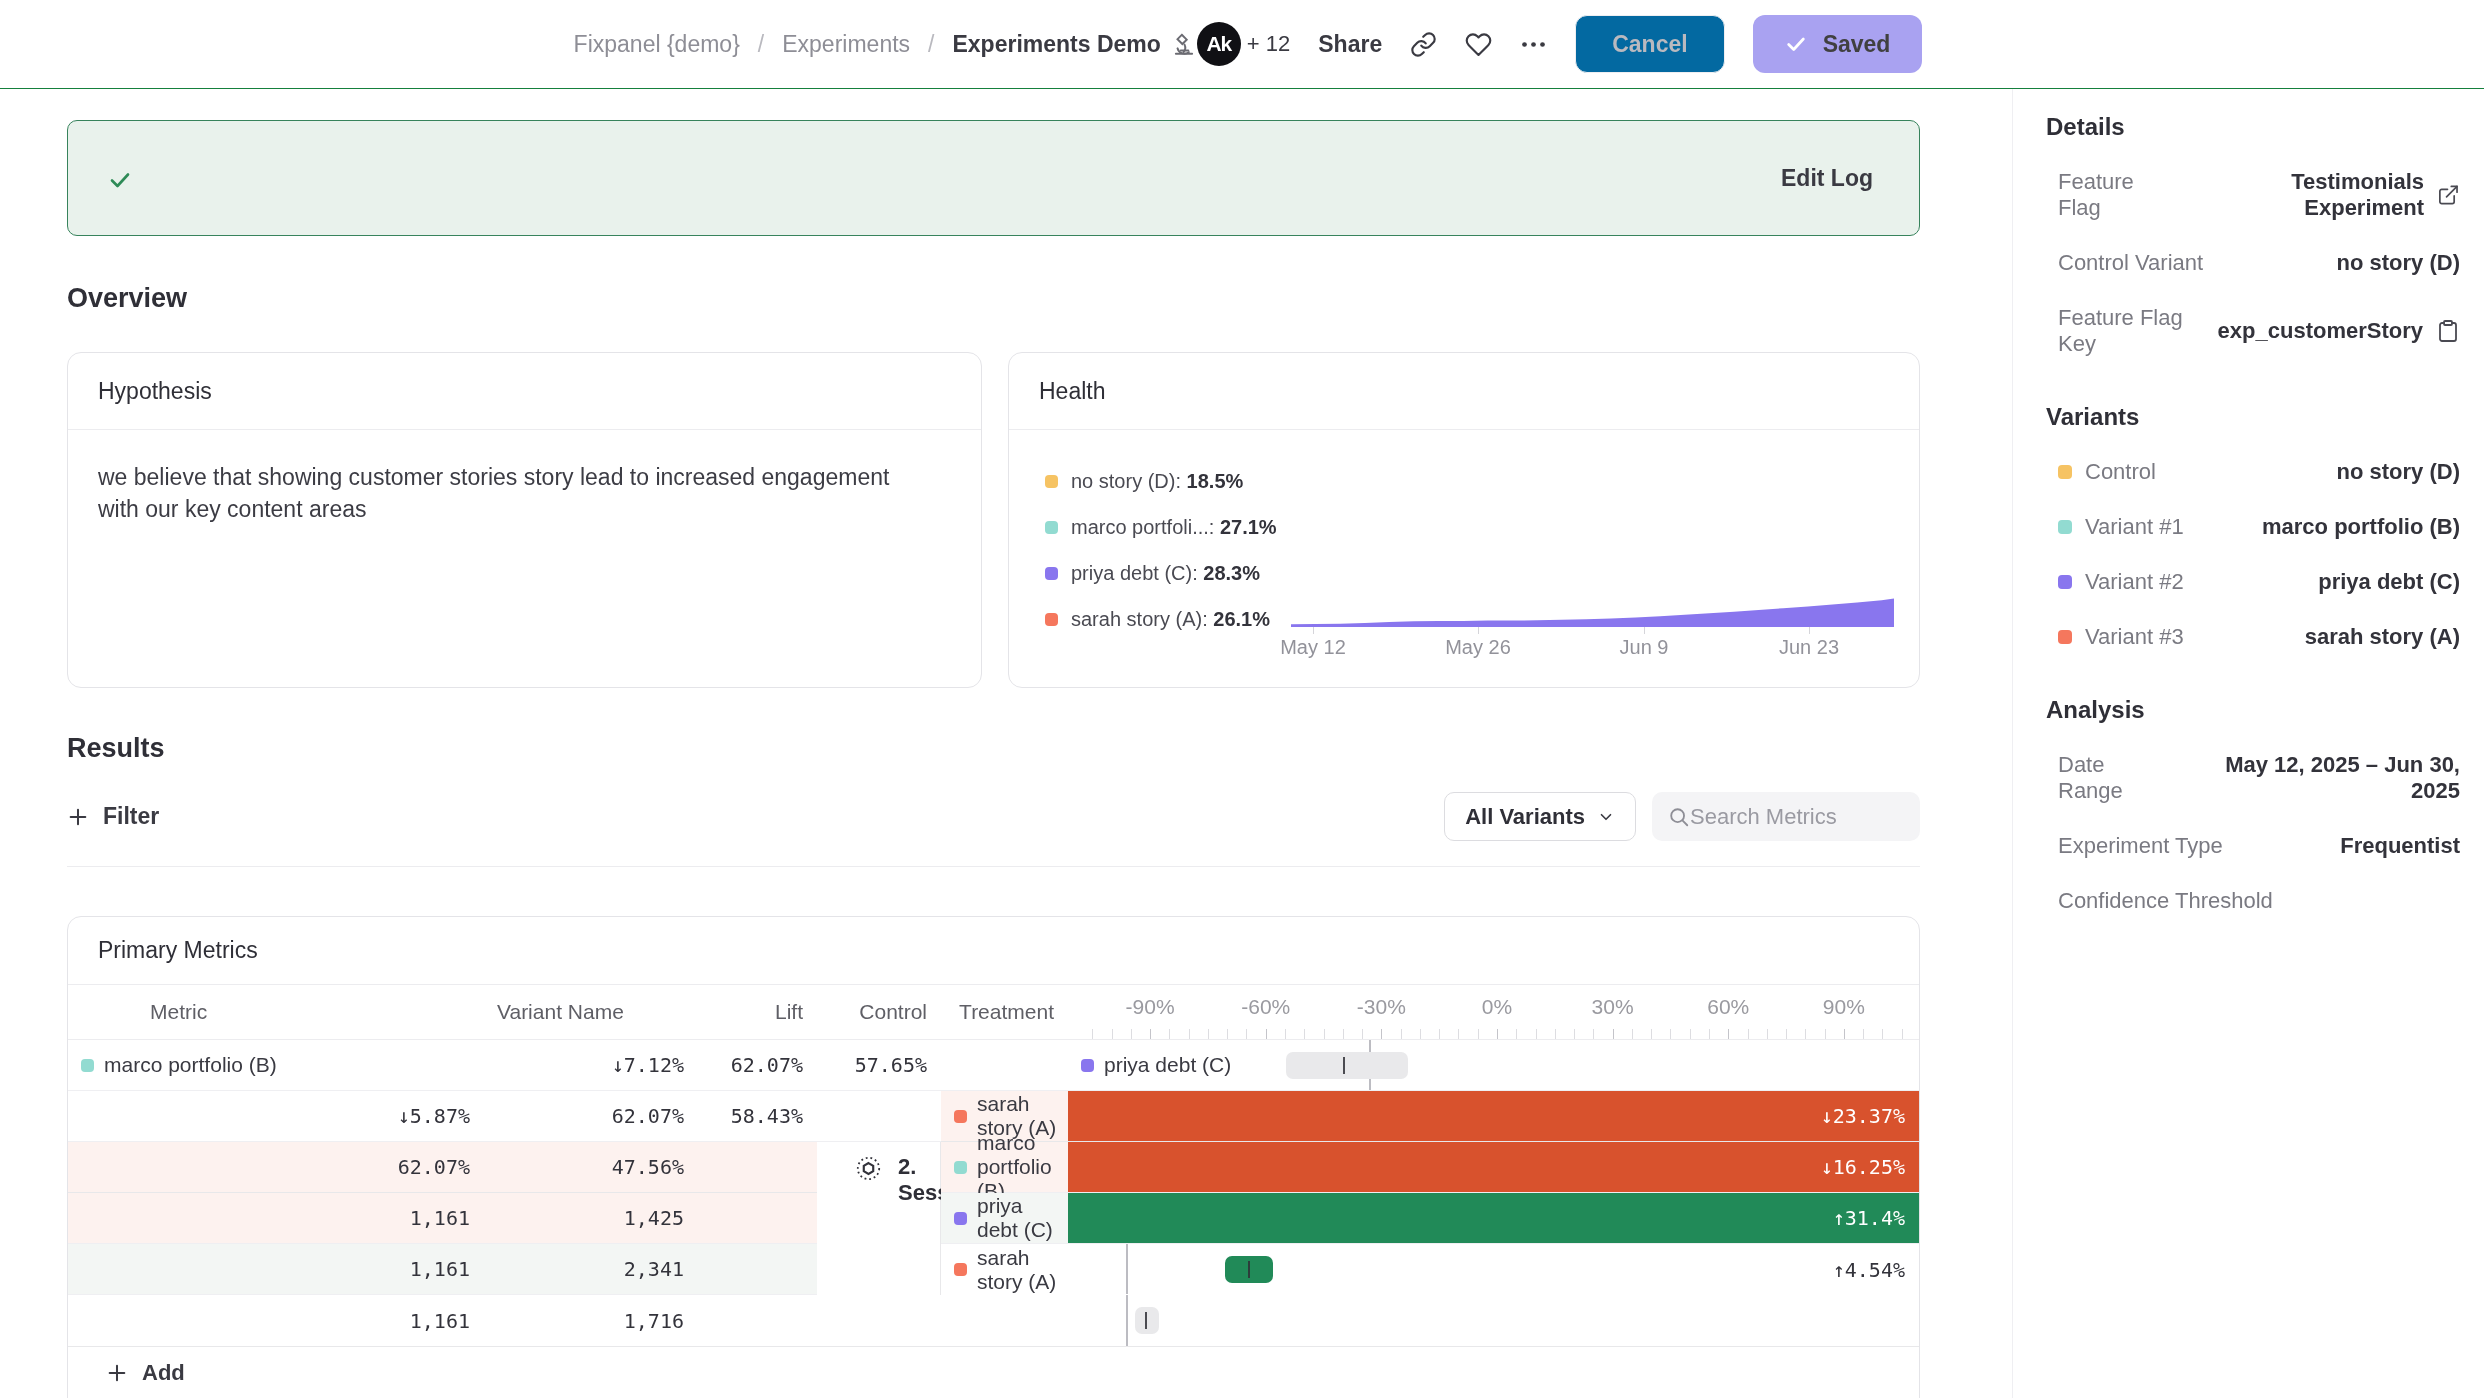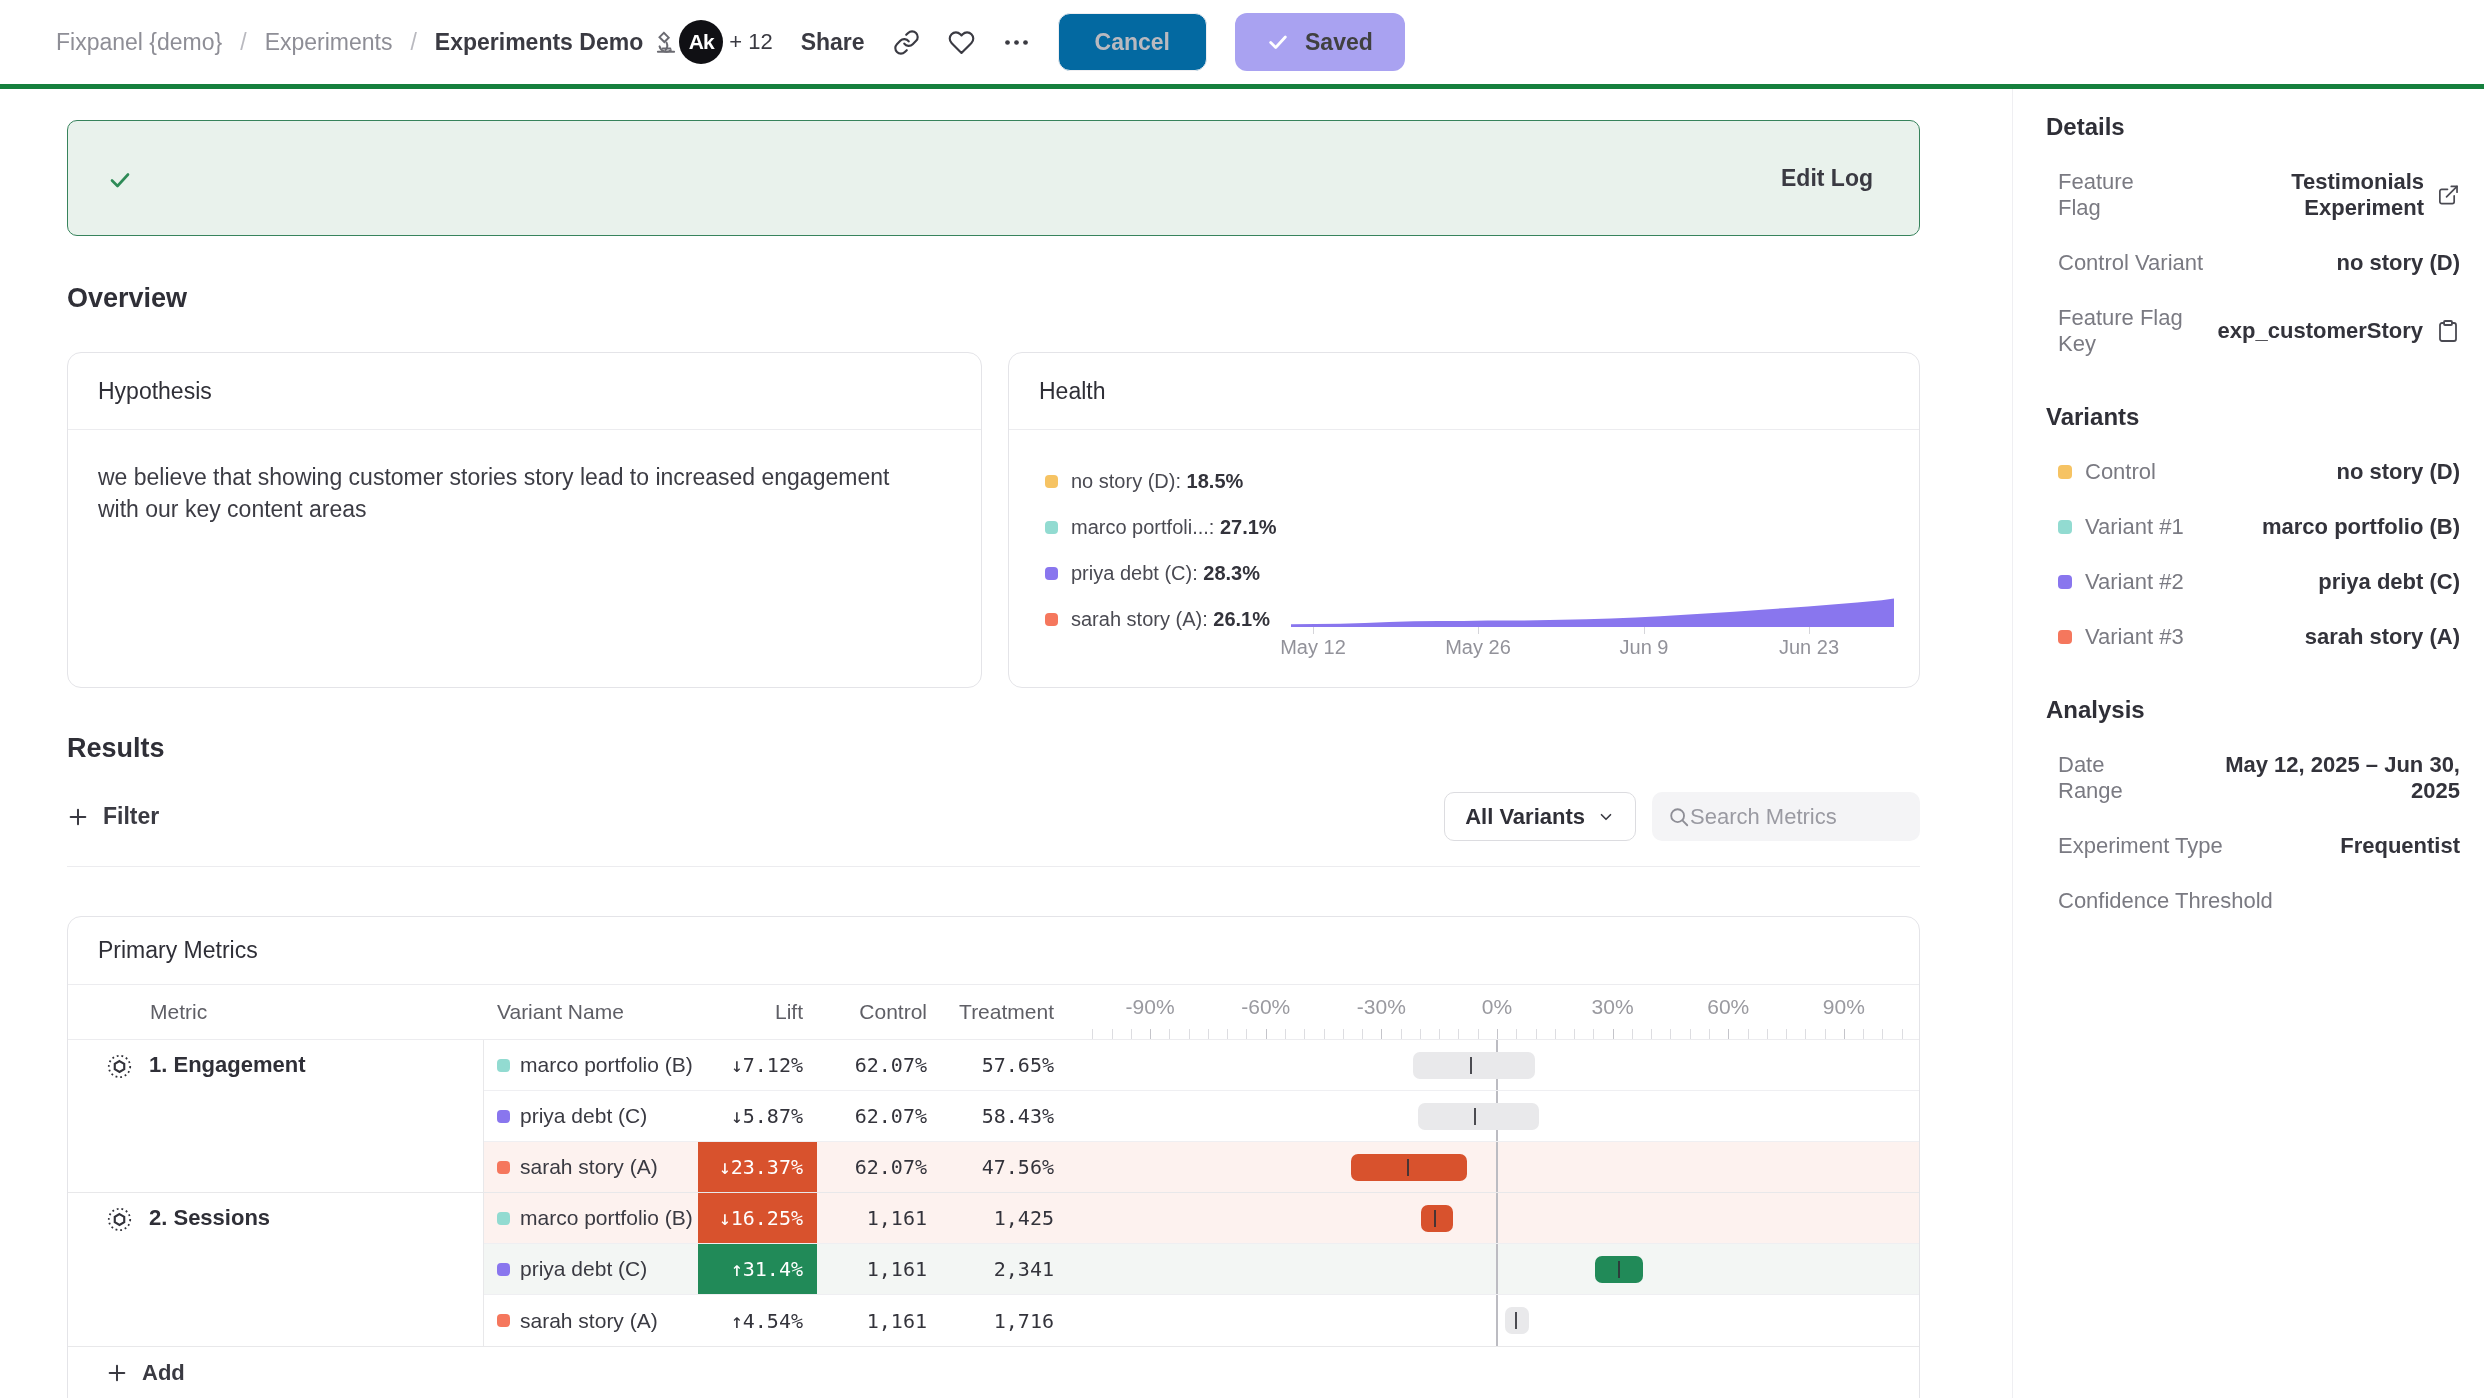--- a/index.html
+++ b/index.html
@@ -7,22 +7,22 @@
   body {
     position:relative; background:#ffffff; overflow:hidden;
     font-family:"Liberation Sans", sans-serif; color:#32323b;
     -webkit-font-smoothing:antialiased;
   }
   .mono { font-family:"DejaVu Sans Mono", monospace; }
 
   
   .top-header {
     position:absolute; top:0; left:0; right:0; height:89px;
-    border-bottom:5px solid #15803d; background:#fff;
-    display:flex; align-items:center; justify-content:flex-start;
+    border-bottom:1px solid #15803d; background:#fff;
+    display:flex; align-items:center; justify-content:center;
     padding:0 44px 0 56px;
   }
   .breadcrumb { display:flex; align-items:center; gap:18px; font-size:23px; }
   .breadcrumb .crumb { color:#8e8e96; }
   .breadcrumb .crumb.current { color:#3a3a42; font-weight:700; display:flex; align-items:center; gap:10px; }
   .breadcrumb .sep { color:#b9b9bf; }
   .hdr-right { display:flex; align-items:center; gap:28px; }
   .avatar {
     width:44px; height:44px; border-radius:50%; background:#101014; color:#fff;
     display:flex; align-items:center; justify-content:center;
@@ -346,27 +346,20 @@
           <div class="axis-tick minor" style="left: 718.05px;"></div>
           <div class="axis-tick minor" style="left: 737.32px;"></div>
           <div class="axis-tick minor" style="left: 756.59px;"></div>
           <div class="axis-tick major" style="left: 775.86px;"></div>
           <div class="axis-tick minor" style="left: 795.13px;"></div>
           <div class="axis-tick minor" style="left: 814.4px;"></div>
           <div class="axis-tick minor" style="left: 833.67px;"></div>
         </div>
     </div>
     <div class="pm-body pm-cols" id="pm-body">
-        <div class="metric-cell group-sep" style="grid-row: span 3;">
-          <svg viewBox="0 0 24 24" class="metric-icon">
-            <circle cx="12" cy="12" r="9.5" stroke-dasharray="1.6 2.6"></circle>
-            <polygon points="12,7.2 16.2,9.6 16.2,14.4 12,16.8 7.8,14.4 7.8,9.6" stroke-width="1.9"></polygon>
-          </svg>
-          <span class="metric-name">1. Engagement</span>
-        </div>
         <div class="cell variant-cell row-sep">
           <span class="variant-swatch" style="background: rgb(146, 219, 209);"></span>
           <span class="variant-label">marco portfolio (B)</span>
         </div>
         <div class="cell mono num-cell row-sep">↓7.12%</div>
         <div class="cell mono num-cell row-sep">62.07%</div>
         <div class="cell mono num-cell row-sep">57.65%</div>
         <div class="cell chart-cell row-sep">
           <div class="zero-line"></div>
           <div class="ci-bar" style="left: 345px; width: 122.2px; background: rgb(233, 233, 235);"></div>

